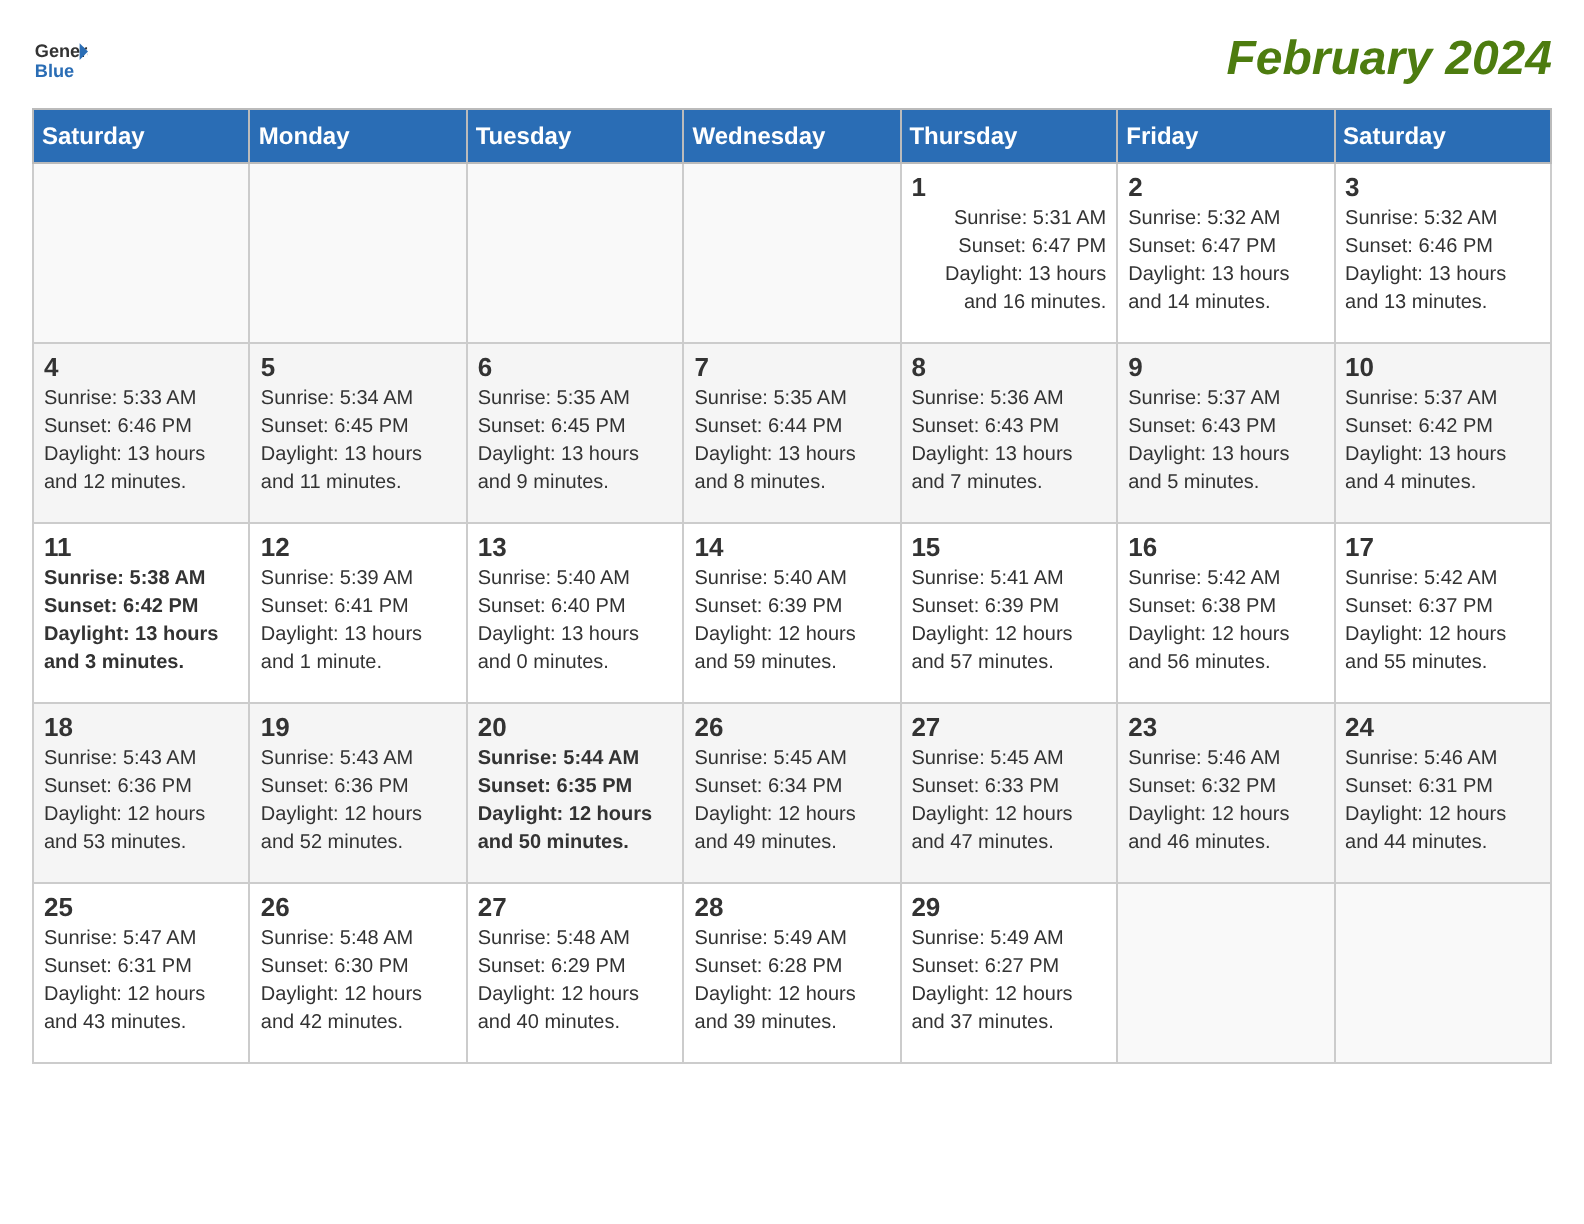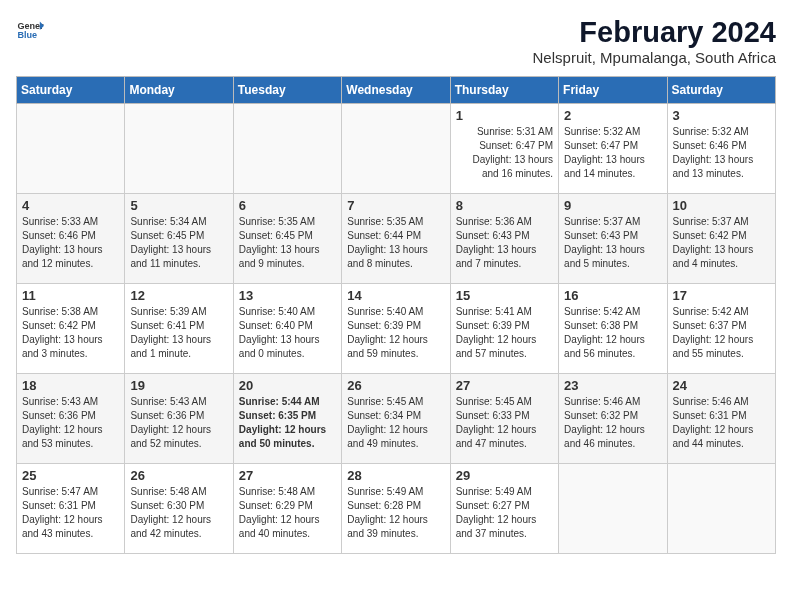--- a/index.html
+++ b/index.html
@@ -19,21 +19,21 @@
     .logo {
       display: flex;
       align-items: center;
       gap: 4px;
     }
     .logo-icon {
       width: 28px;
       height: 28px;
     }
     .title-area { text-align: right; }
-    .month-title { font-size: 29px; font-weight: bold; color: #0f172a; }
+    .month-title { font-size: 24px; font-weight: bold; color: #4d7c0f; font-style: italic; }
     .location-title { font-size: 15px; color: #333; }
     table {
       width: 100%;
       border-collapse: collapse;
       table-layout: fixed;
     }
     th {
       background-color: #2a6db5;
       color: #fff;
       font-size: 12px;
@@ -71,21 +71,20 @@
 <div class="header-area">
   <div class="logo">
     <svg class="logo-icon" viewBox="0 0 40 40">
       <text x="2" y="18" font-size="13" font-weight="bold" fill="#333">General</text>
       <text x="2" y="32" font-size="13" font-weight="bold" fill="#2a6db5">Blue</text>
       <polygon points="34,8 40,14 34,20" fill="#2a6db5"></polygon>
     </svg>
   </div>
   <div class="title-area">
     <div class="month-title">February 2024</div>
-    <div class="location-title">Nelspruit, Mpumalanga, South Africa</div>
   </div>
 </div>
 
 <table>
   <thead>
     <tr id="header-row">
         <th>Saturday</th>
         <th>Monday</th>
         <th>Tuesday</th>
         <th>Wednesday</th>
@@ -169,21 +168,21 @@
           <div class="day-number">10</div>
           <div class="day-detail" style="white-space: pre-line;">Sunrise: 5:37 AM
 Sunset: 6:42 PM
 Daylight: 13 hours
 and 4 minutes.</div>
         </td>
       </tr>
       <tr>
         <td>
           <div class="day-number">11</div>
-          <div class="day-detail" style="white-space: pre-line;">Sunrise: 5:38 AM
+          <div class="day-detail" style="white-space: pre-line; font-weight: bold;">Sunrise: 5:38 AM
 Sunset: 6:42 PM
 Daylight: 13 hours
 and 3 minutes.</div>
         </td>
         <td>
           <div class="day-number">12</div>
           <div class="day-detail" style="white-space: pre-line;">Sunrise: 5:39 AM
 Sunset: 6:41 PM
 Daylight: 13 hours
 and 1 minute.</div>

